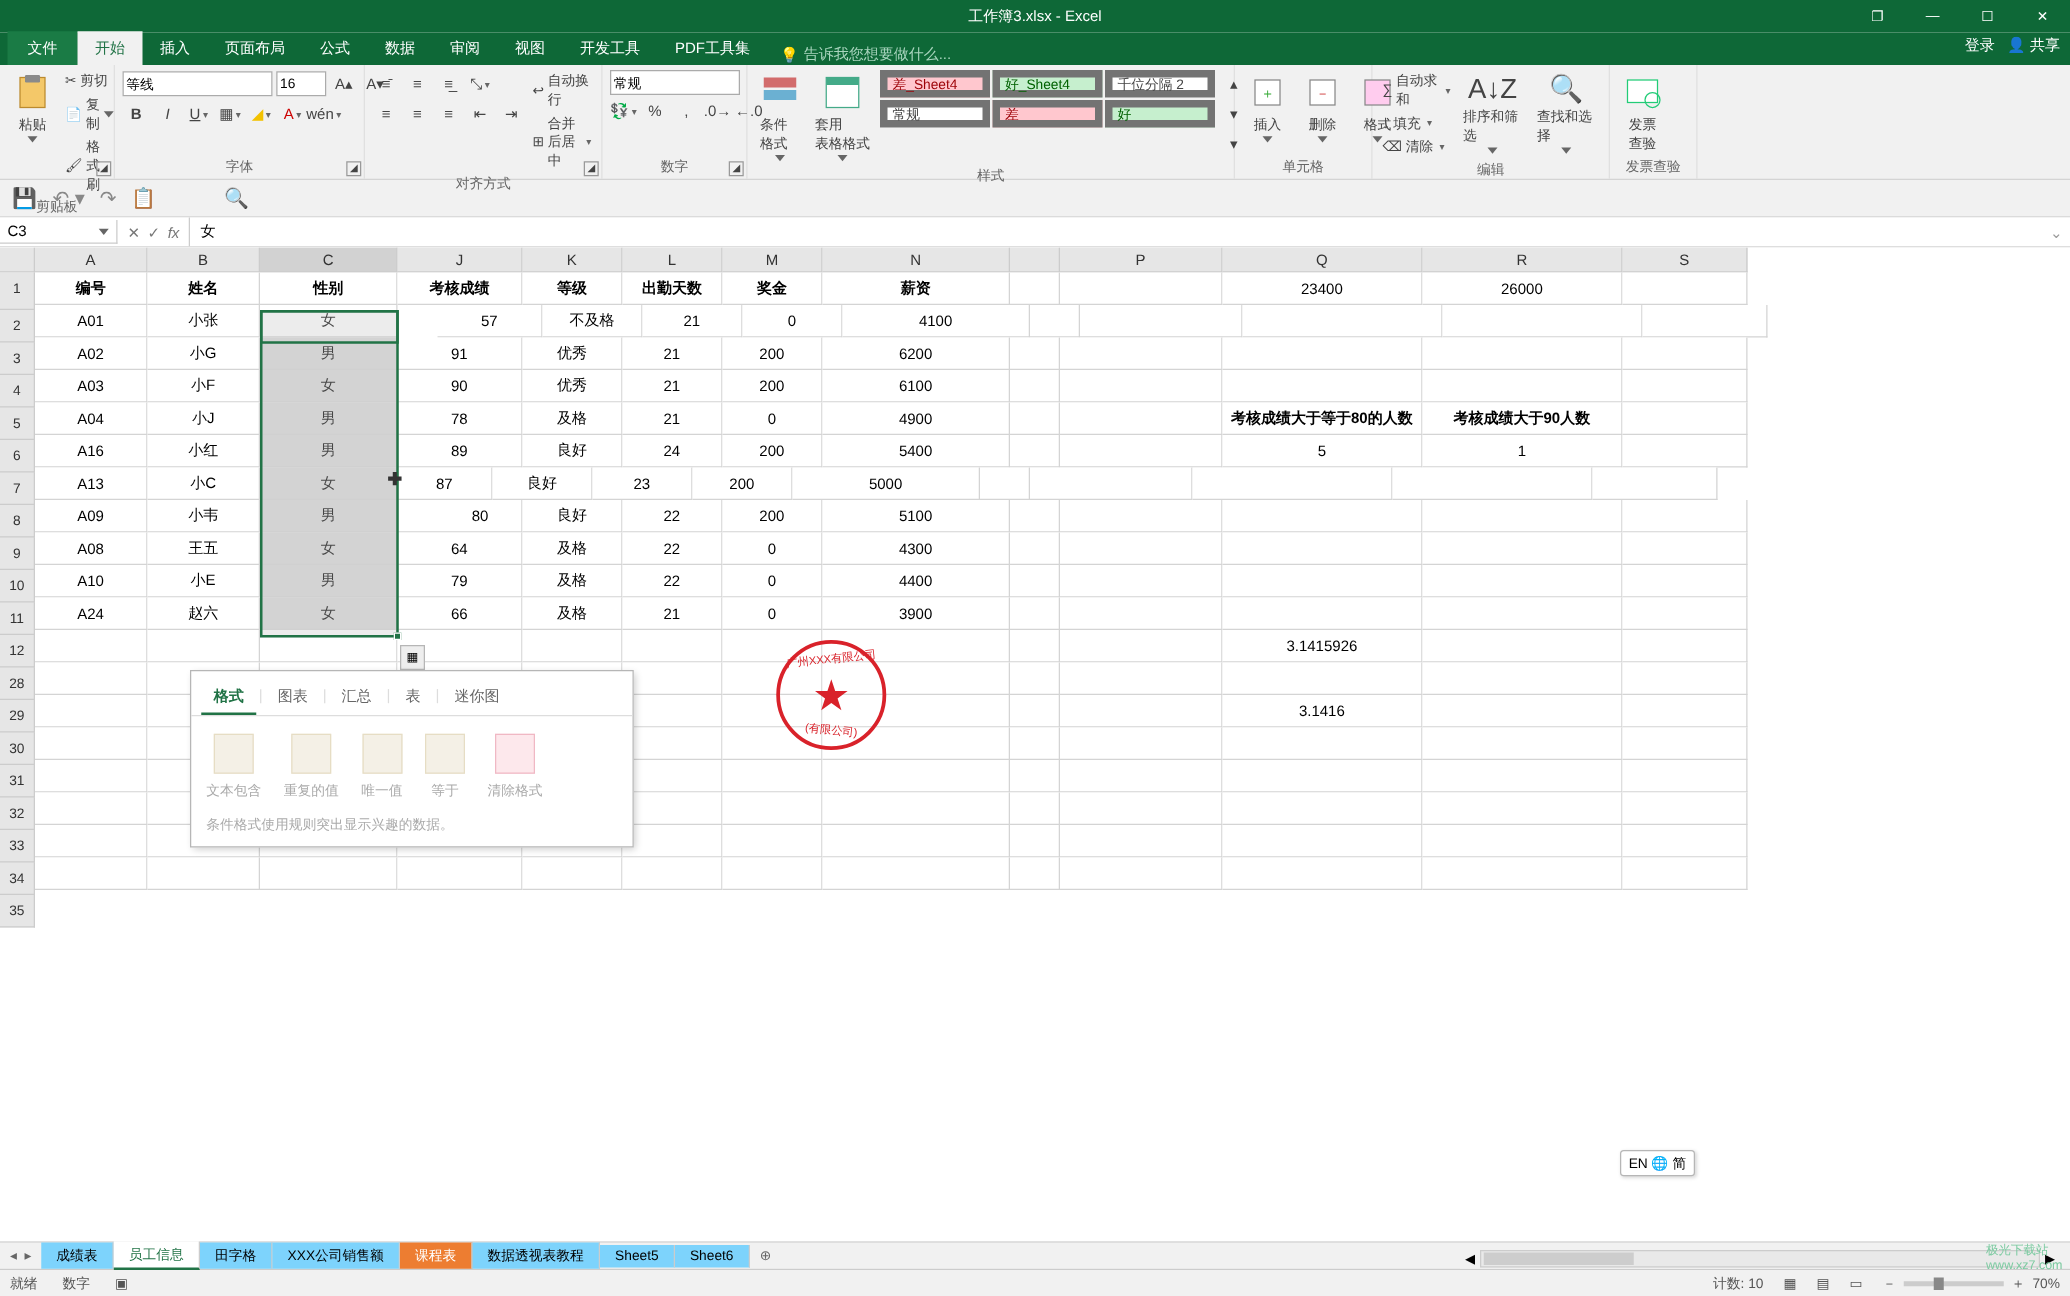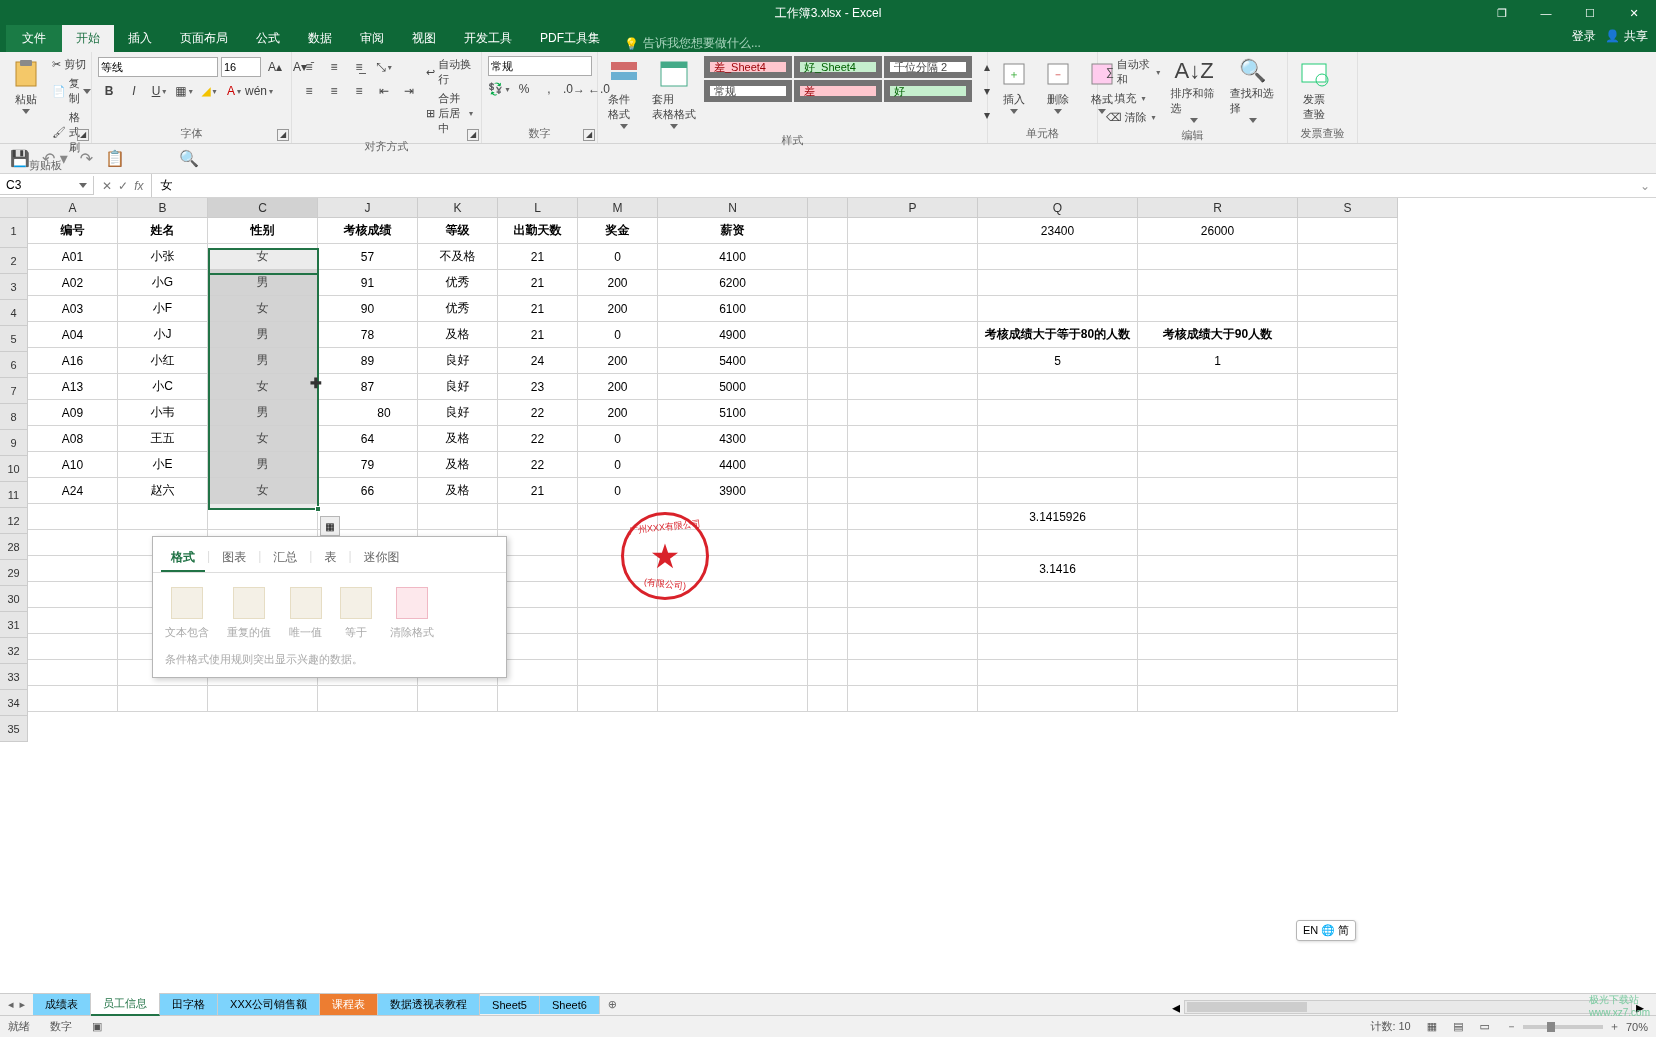--- a/index.html
+++ b/index.html
@@ -386,21 +386,21 @@
         <div class="cell" style="width: 40px;"></div>
         <div class="cell" style="width: 130px;"></div>
         <div class="cell" style="width: 160px;">23400</div>
         <div class="cell" style="width: 160px;">26000</div>
         <div class="cell" style="width: 100px;"></div>
       </div>
       <div class="crow">
         <div class="cell" style="width: 90px;">A01</div>
         <div class="cell" style="width: 90px;">小张</div>
         <div class="cell" style="width: 110px;">女</div>
-        <div class="cell" style="width: 100px;">57</div>
+        <div class="cell" style="width: 84px; margin-left: 32px;">57</div>
         <div class="cell" style="width: 80px;">不及格</div>
         <div class="cell" style="width: 80px;">21</div>
         <div class="cell" style="width: 80px;">0</div>
         <div class="cell" style="width: 150px;">4100</div>
         <div class="cell" style="width: 40px;"></div>
         <div class="cell" style="width: 130px;"></div>
         <div class="cell" style="width: 160px;"></div>
         <div class="cell" style="width: 160px;"></div>
         <div class="cell" style="width: 100px;"></div>
       </div>
@@ -461,21 +461,21 @@
         <div class="cell" style="width: 40px;"></div>
         <div class="cell" style="width: 130px;"></div>
         <div class="cell" style="width: 160px;">5</div>
         <div class="cell" style="width: 160px;">1</div>
         <div class="cell" style="width: 100px;"></div>
       </div>
       <div class="crow">
         <div class="cell" style="width: 90px;">A13</div>
         <div class="cell" style="width: 90px;">小C</div>
         <div class="cell" style="width: 110px; background: rgb(217, 217, 217);">女</div>
-        <div class="cell" style="width: 100px;">87</div>
+        <div class="cell" style="width: 76px;">87</div>
         <div class="cell" style="width: 80px;">良好</div>
         <div class="cell" style="width: 80px;">23</div>
         <div class="cell" style="width: 80px;">200</div>
         <div class="cell" style="width: 150px;">5000</div>
         <div class="cell" style="width: 40px;"></div>
         <div class="cell" style="width: 130px;"></div>
         <div class="cell" style="width: 160px;"></div>
         <div class="cell" style="width: 160px;"></div>
         <div class="cell" style="width: 100px;"></div>
       </div>

